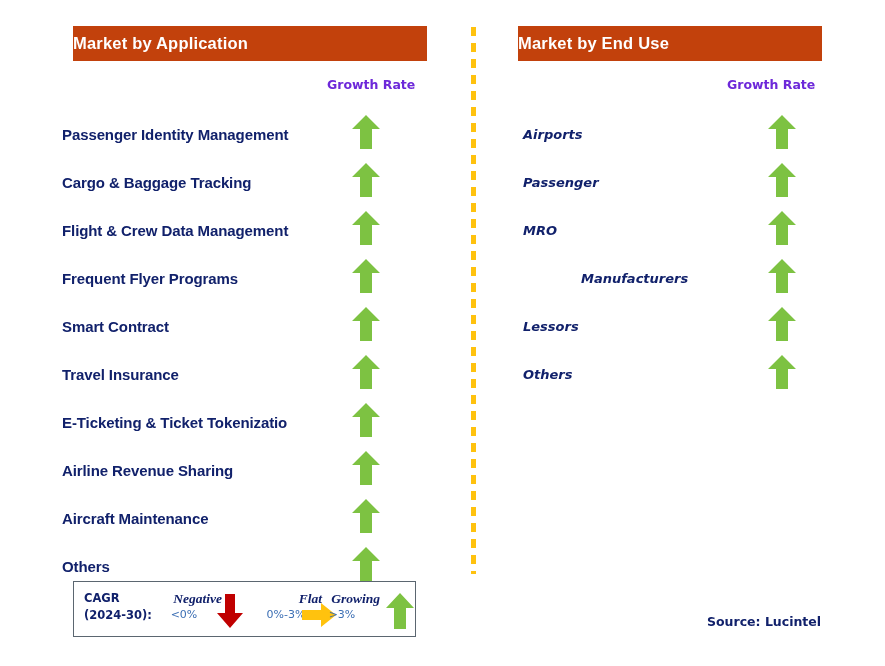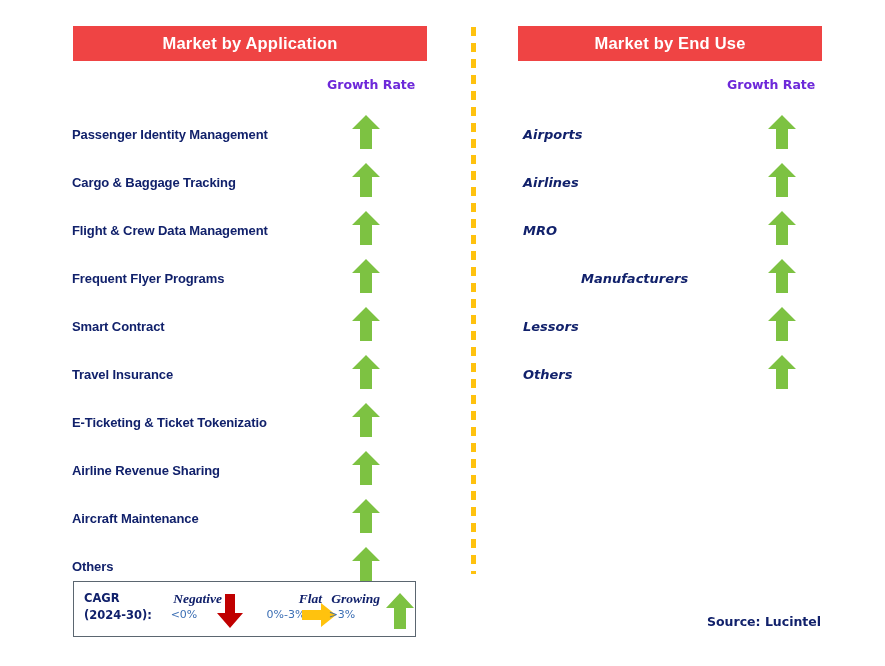--- a/index.html
+++ b/index.html
@@ -20,25 +20,24 @@
     position: absolute;
     top: 0;
     height: 666px;
   }
   .panel-left  { left: 0;   width: 455px; }
   .panel-right { left: 455px; width: 430px; }
 
   
   .section-header {
     position: absolute;
-    background: #ef4444;
+    background: #c2410c;
     color: #ffffff;
     display: flex;
     align-items: center;
-    justify-content: center;
     font-family: "Liberation Sans", sans-serif;
     font-weight: bold;
     font-size: 16.5px;
     letter-spacing: 0.2px;
   }
   .header-left {
     left: 73px;
     top: 26px;
     width: 354px;
     height: 35px;
@@ -74,24 +73,24 @@
     height: 48px;
   }
   .row-label {
     position: absolute;
     top: 50%;
     transform: translateY(-50%);
     color: #11216B;
     white-space: nowrap;
   }
   .panel-left .row-label {
-    left: 72px;
+    left: 62px;
     font-family: "Liberation Sans", sans-serif;
     font-weight: bold;
-    font-size: 13px;
+    font-size: 15px;
     letter-spacing: -0.1px;
   }
   .panel-right .row-label {
     left: 68px;  
     font-family: "DejaVu Sans", sans-serif;
     font-weight: bold;
     font-size: 13px;
     font-style: italic;
   }
   .panel-right .row-label.indented { left: 82px; margin-left: 44px; }
@@ -271,21 +270,21 @@
   <div class="growth-caption growth-right">Growth Rate</div>
 
   <div class="rows" id="right-rows">
       <div class="row">
         <div class="row-label">Airports</div>
         <div class="row-arrow"><svg width="28" height="34" viewBox="0 0 28 34">
             <polygon points="14,0 28,14 20,14 20,34 8,34 8,14 0,14" fill="#7DC242"></polygon>
           </svg></div>
       </div>
       <div class="row">
-        <div class="row-label">Airlines</div>
+        <div class="row-label">Passenger</div>
         <div class="row-arrow"><svg width="28" height="34" viewBox="0 0 28 34">
             <polygon points="14,0 28,14 20,14 20,34 8,34 8,14 0,14" fill="#7DC242"></polygon>
           </svg></div>
       </div>
       <div class="row">
         <div class="row-label">MRO</div>
         <div class="row-arrow"><svg width="28" height="34" viewBox="0 0 28 34">
             <polygon points="14,0 28,14 20,14 20,34 8,34 8,14 0,14" fill="#7DC242"></polygon>
           </svg></div>
       </div>

